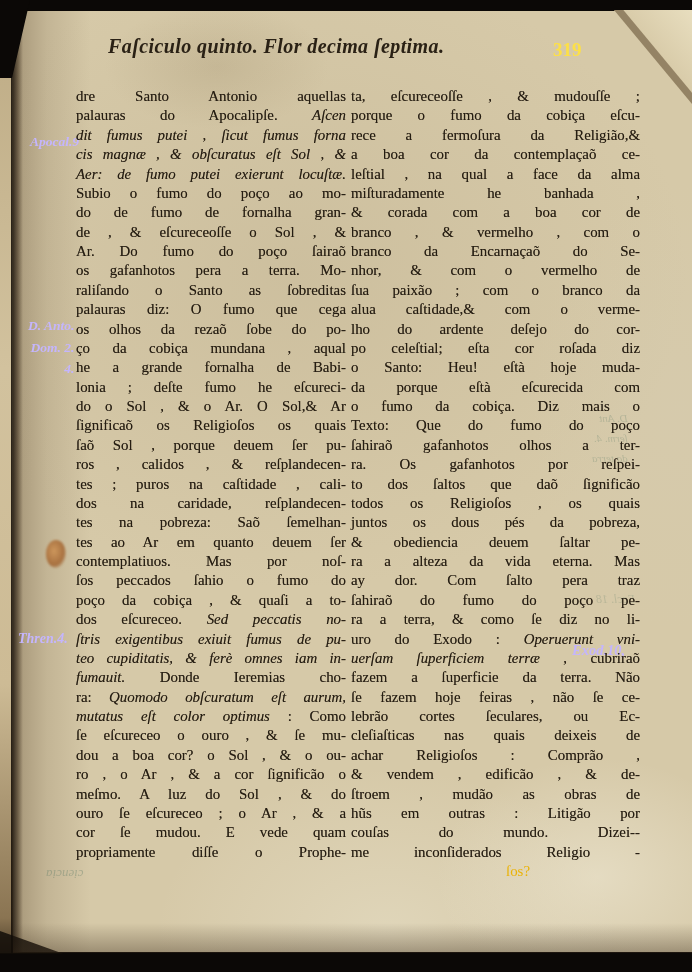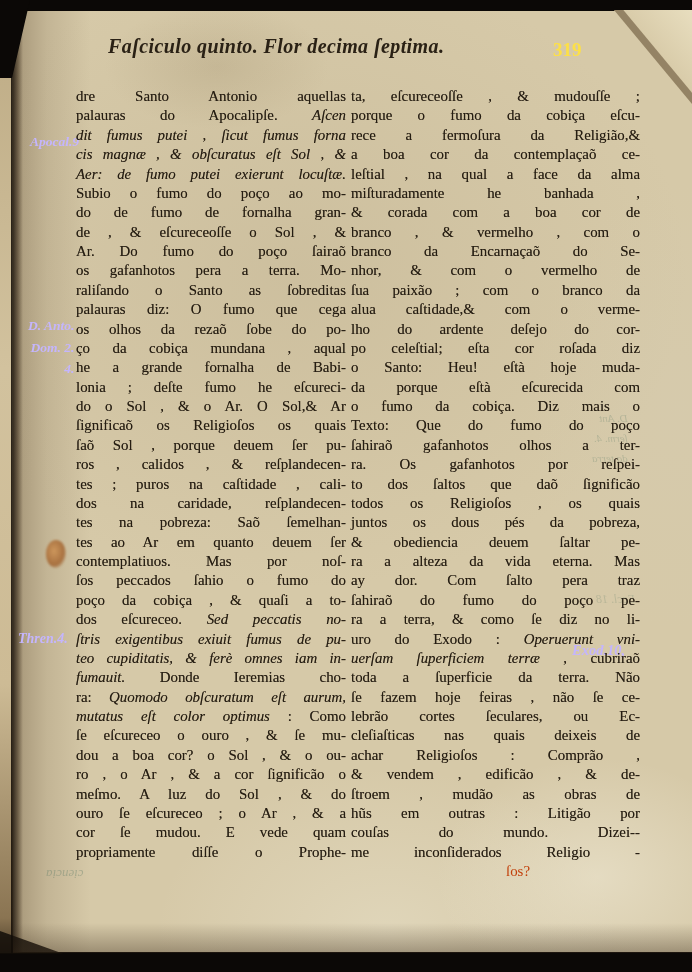--- a/index.html
+++ b/index.html
@@ -44,21 +44,21 @@
     font-style:italic;font-weight:bold;font-size:20px;color:#2a2115;letter-spacing:.4px;}
   .page-number{position:absolute;left:553px;top:39px;font-size:19px;font-weight:bold;color:#fde047;}
   .col{position:absolute;top:87px;color:#251d12;}
   .col-left{left:76px;width:270px;font-family:Liberation Serif, serif;}
   .col-right{left:351px;width:289px;}
   .line{height:19.38px;line-height:19.38px;font-size:14.9px;white-space:nowrap;
     text-align:justify;text-align-last:justify;
     text-shadow:0 0 .5px rgba(35,24,12,.55);}
   .it{font-style:italic;}
   .catchword{position:absolute;left:351px;top:863px;width:289px;text-align:right;
-    padding-right:110px;box-sizing:border-box;font-size:14.9px;color:#c2410c;}
+    padding-right:110px;box-sizing:border-box;font-size:14.9px;color:#eab308;}
   .note{position:absolute;font-style:italic;font-weight:bold;color:#c4b5fd;text-align:right;}
   .note .nline{line-height:21.5px;font-size:13.5px;white-space:nowrap;}
   .note-apocal{left:30px;top:134px;font-size:13.5px;}
   .note-danto{left:28px;top:315px;}
   .note-thren{left:18px;top:631px;font-size:14px;}
   .note-exod{left:572px;top:642px;font-size:14.5px;}
   
   .ghost{position:absolute;color:rgba(82,116,98,.55);filter:blur(.4px);}
   .ghost-bottom{left:46px;top:866px;font-size:13px;font-style:italic;
     transform:rotate(180deg);opacity:.6;}
@@ -168,21 +168,21 @@
     <div class="line"><span>to dos ſaltos que daõ ſignificão</span></div>
     <div class="line"><span>todos os Religioſos , os quais</span></div>
     <div class="line"><span>juntos os dous pés da pobreza,</span></div>
     <div class="line"><span>&amp; obediencia deuem ſaltar pe-</span></div>
     <div class="line"><span>ra a alteza da vida eterna. Mas</span></div>
     <div class="line"><span>ay dor. Com ſalto pera traz</span></div>
     <div class="line"><span>ſahiraõ do fumo do poço pe-</span></div>
     <div class="line"><span>ra a terra, &amp; como ſe diz no li-</span></div>
     <div class="line"><span>uro do Exodo : </span><span class="it">Operuerunt vni-</span></div>
     <div class="line"><span class="it">uerſam ſuperficiem terræ</span><span> , cubriraõ</span></div>
-    <div class="line"><span>toda a ſuperficie da terra. Não</span></div>
+    <div class="line"><span>fazem a ſuperficie da terra. Não</span></div>
     <div class="line"><span>ſe fazem hoje feiras , não ſe ce-</span></div>
     <div class="line"><span>lebrão cortes ſeculares, ou Ec-</span></div>
     <div class="line"><span>cleſiaſticas nas quais deixeis de</span></div>
     <div class="line"><span>achar Religioſos : Comprão ,</span></div>
     <div class="line"><span>&amp; vendem , edificão , &amp; de-</span></div>
     <div class="line"><span>ſtroem , mudão as obras de</span></div>
     <div class="line"><span>hũs em outras : Litigão por</span></div>
     <div class="line"><span>couſas do mundo. Dizei--</span></div>
     <div class="line"><span>me inconſiderados Religio -</span></div>
   </div>

